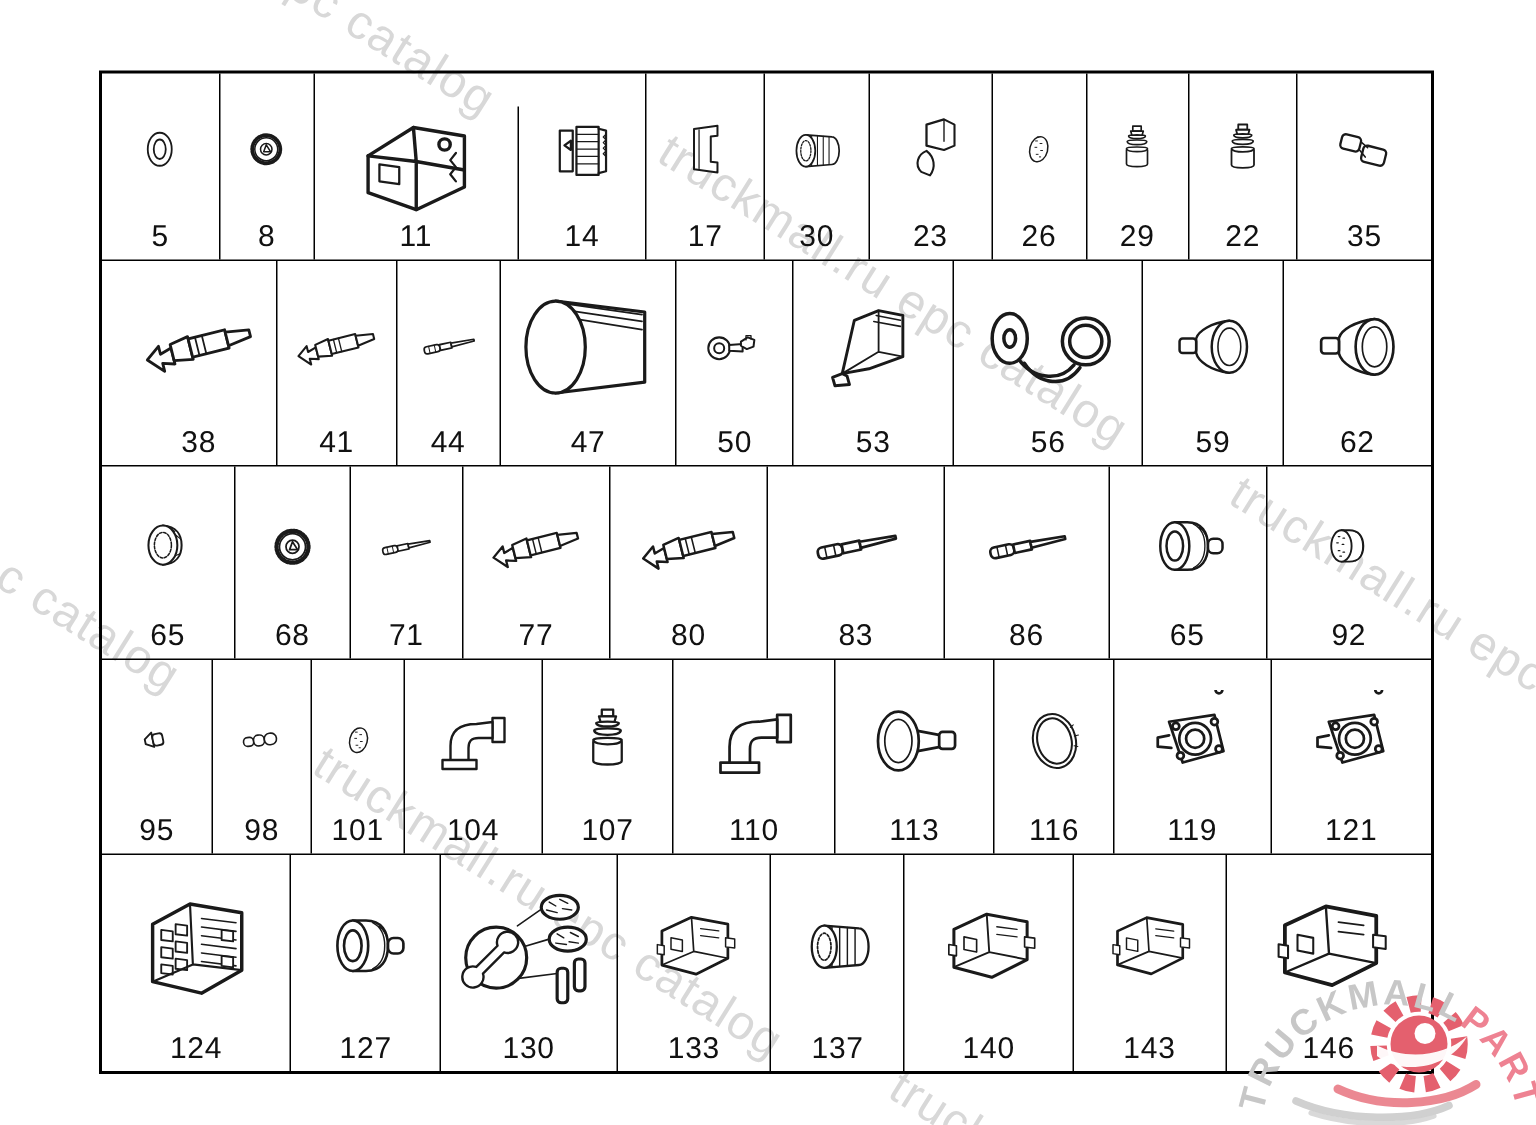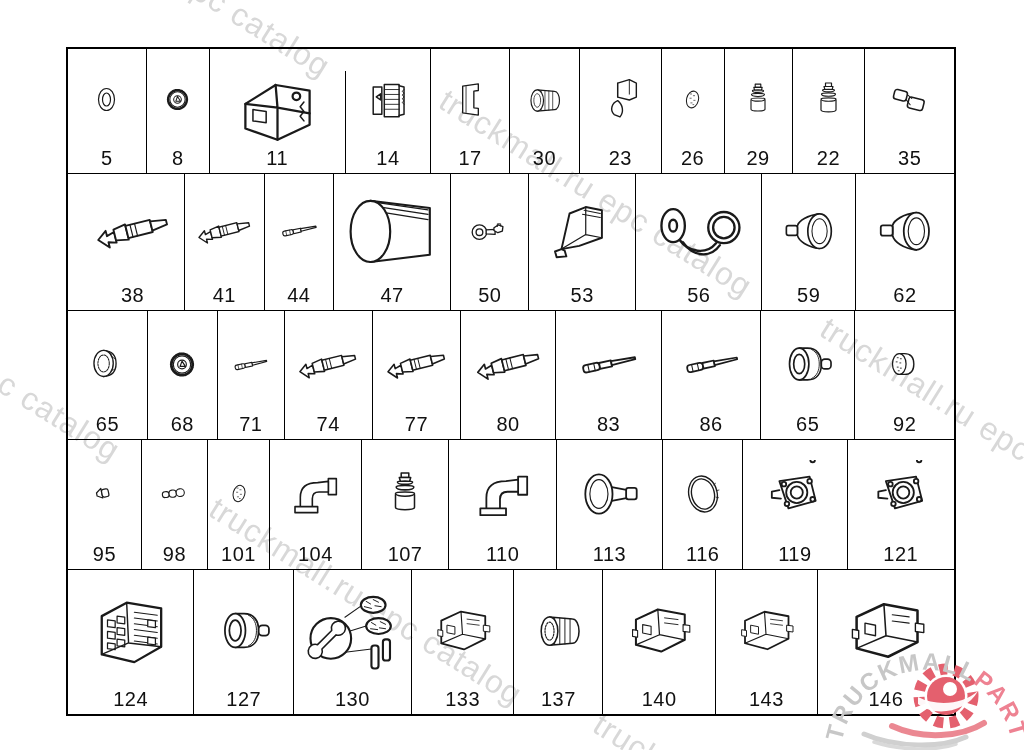--- a/index.html
+++ b/index.html
@@ -360,36 +360,20 @@
                 <g transform="rotate(-12 60 45)">
                   <rect x="26" y="40" width="22" height="10" rx="4"></rect>
                   <rect x="48" y="41" width="16" height="8"></rect>
                   <path d="M64 42 l32 1.5 v2.5 l-32 1.5 z"></path>
                   <path d="M33 40 v10 M41 40 v10" fill="none" stroke-width="1.4"></path>
                 </g>
               </g>
             </svg>
           </div>
           <div class="num">71</div>
-        </div>
-        <div class="cell" style="flex: 88 0 0px;">
-          <div class="art">
-            <svg width="76" height="68" viewBox="0 0 120 90" preserveAspectRatio="xMidYMid meet">
-              <g fill="#ffffff" stroke="#1a1a1a" stroke-width="2.4" stroke-linecap="round" stroke-linejoin="round">
-                <g transform="rotate(-14 60 45)">
-                  <path d="M14 46 l12 -9 v7 l10 -3 v14 l-10 -3 v7 z"></path>
-                  <path d="M36 38 l16 -3 v20 l-16 -3 z"></path>
-                  <path d="M52 37 h32 v16 h-32 z"></path>
-                  <path d="M84 39 l20 3 v6 l-20 3 z"></path>
-                  <path d="M58 37 v16 M64 37 v16" fill="none" stroke-width="1.5"></path>
-                </g>
-              </g>
-            </svg>
-          </div>
-          <div class="num">74</div>
         </div>
         <div class="cell" style="flex: 89 0 0px;">
           <div class="art">
             <svg width="77" height="68" viewBox="0 0 120 90" preserveAspectRatio="xMidYMid meet">
               <g fill="#ffffff" stroke="#1a1a1a" stroke-width="2.4" stroke-linecap="round" stroke-linejoin="round">
                 <g transform="rotate(-14 60 45)">
                   <path d="M14 46 l12 -9 v7 l10 -3 v14 l-10 -3 v7 z"></path>
                   <path d="M36 38 l16 -3 v20 l-16 -3 z"></path>
                   <path d="M52 37 h32 v16 h-32 z"></path>
                   <path d="M84 39 l20 3 v6 l-20 3 z"></path>

